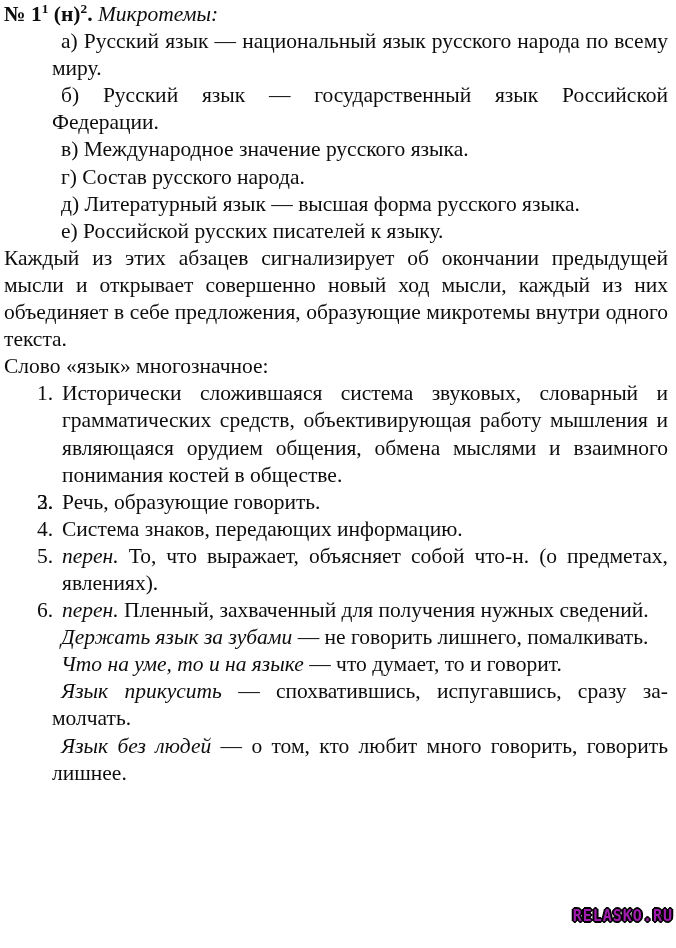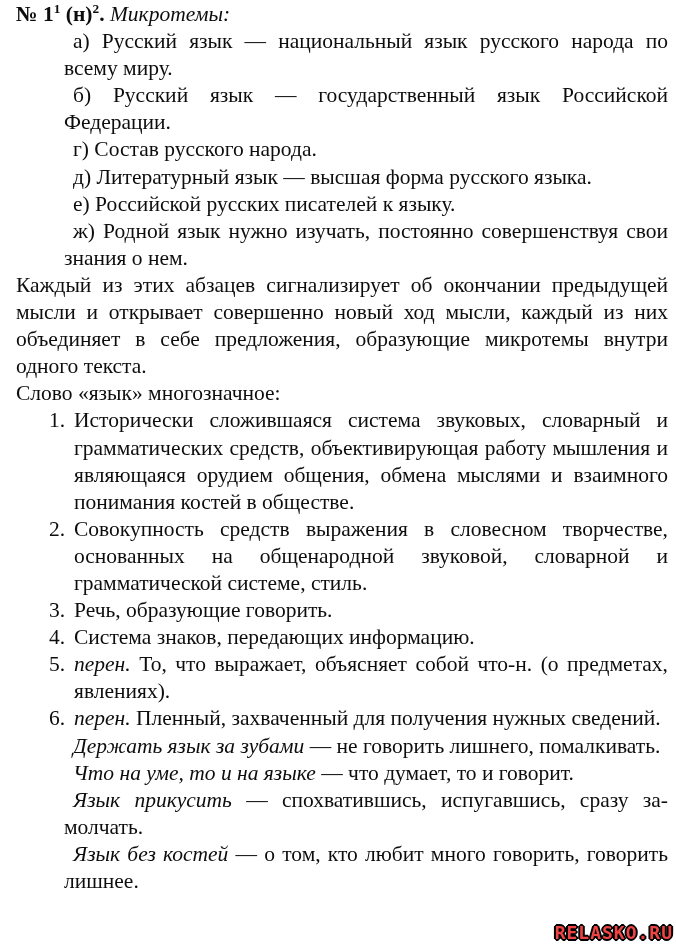--- a/index.html
+++ b/index.html
@@ -6,78 +6,78 @@
   body {
     width: 676px; height: 948px;
     background: #ffffff;
     font-family: "Liberation Serif", "DejaVu Serif", serif;
     font-size: 21.5px;
     line-height: 27.1px;
     color: #0d0d0d;
     position: relative;
     overflow: hidden;
   }
-  .page { padding: 1px 8px 0 16px; text-align: justify; }
+  .page { padding: 1px 8px 0 4px; text-align: justify; }
   p { margin: 0; }
   .ind { text-indent: 9px; margin-left: 48px; }
   .hdr { text-align: left; }
   .hdr b { font-weight: bold; }
   .hdr sup { font-size: 0.62em; font-weight: bold; line-height: 0; }
   .hdr i { font-style: italic; }
   .meaning {
     position: relative;
     padding-left: 58px;
   }
   .meaning .num {
     position: absolute;
     left: 33px;
     top: 0;
   }
   .prefix, .phrase { font-style: italic; }
   .watermark {
     position: absolute;
     right: 3px;
-    bottom: 2px;
+    bottom: 18px;
     font-family: "DejaVu Sans Mono", monospace;
-    font-size: 18px;
+    font-size: 15px;
     font-weight: bold;
     letter-spacing: 1px;
-    color: #ef4444;
+    color: #a21caf;
     text-shadow:
       -1px -1px 0 #000, 1px -1px 0 #000, -1px 1px 0 #000, 1px 1px 0 #000,
       -2px 0 0 #000, 2px 0 0 #000, 0 -2px 0 #000, 0 2px 0 #000;
   }
 </style>
 </head>
 <body>
 
 <div class="page">
 
   <p class="hdr"><b><span>№ 1</span><sup>1</sup><span> (н)</span><sup>2</sup><span>. </span></b><i>Микротемы:</i></p>
 
   <p class="ind">а) Русский язык — национальный язык русского народа по всему миру.</p>
   <p class="ind">б) Русский язык — государственный язык Российской Федерации.</p>
+  <p class="ind">в) Международное значение русского языка.</p>
   <p class="ind">г) Состав русского народа.</p>
   <p class="ind">д) Литературный язык — высшая форма русского языка.</p>
   <p class="ind">е) Российской русских писателей к языку.</p>
-  <p class="ind">ж) Родной язык нужно изучать, постоянно совершенствуя свои знания о нем.</p>
 
   <p>Каждый из этих абзацев сигнализирует об окончании предыду­щей мысли и открывает совершенно новый ход мысли, каждый из них объединяет в себе предложения, образующие микротемы внутри одного текста.</p>
 
   <p>Слово «язык» многозначное:</p>
 
   <div>
     <p class="meaning"><span class="num">1.</span><i class="prefix"></i> <span>Исторически сложившаяся система звуковых, словарный и грамматических средств, объективирующая работу мыш­ления и являющаяся орудием общения, обмена мыслями и взаимного понимания костей в обществе.</span></p>
-    <p class="meaning"><span class="num">2.</span><i class="prefix"></i> <span>Совокупность средств выражения в словесном творчестве, основанных на общенародной звуковой, словарной и грамматической системе, стиль.</span></p>
+    <p class="meaning"><span class="num">2.</span><i class="prefix"></i> </p>
     <p class="meaning"><span class="num">3.</span><i class="prefix"></i> <span>Речь, образующие говорить.</span></p>
     <p class="meaning"><span class="num">4.</span><i class="prefix"></i> <span>Система знаков, передающих информацию.</span></p>
     <p class="meaning"><span class="num">5.</span><i class="prefix">перен.</i> <span>То, что выражает, объясняет собой что-н. (о пред­метах, явлениях).</span></p>
     <p class="meaning"><span class="num">6.</span><i class="prefix">перен.</i> <span>Пленный, захваченный для получения нужных све­дений.</span></p>
   </div>
 
   <p class="ind"><i class="phrase">Держать язык за зубами</i> <span>— не говорить лишнего, помалки­вать.</span></p>
   <p class="ind"><i class="phrase">Что на уме, то и на языке</i> <span>— что думает, то и говорит.</span></p>
   <p class="ind"><i class="phrase">Язык прикусить</i> <span>— спохватившись, испугавшись, сразу за­молчать.</span></p>
-  <p class="ind"><i class="phrase">Язык без костей</i> <span>— о том, кто любит много говорить, гово­рить лишнее.</span></p>
+  <p class="ind"><i class="phrase">Язык без людей</i> <span>— о том, кто любит много говорить, гово­рить лишнее.</span></p>
 
 </div>
 
 <div class="watermark">RELASKO.RU</div>
 
 </body></html>

